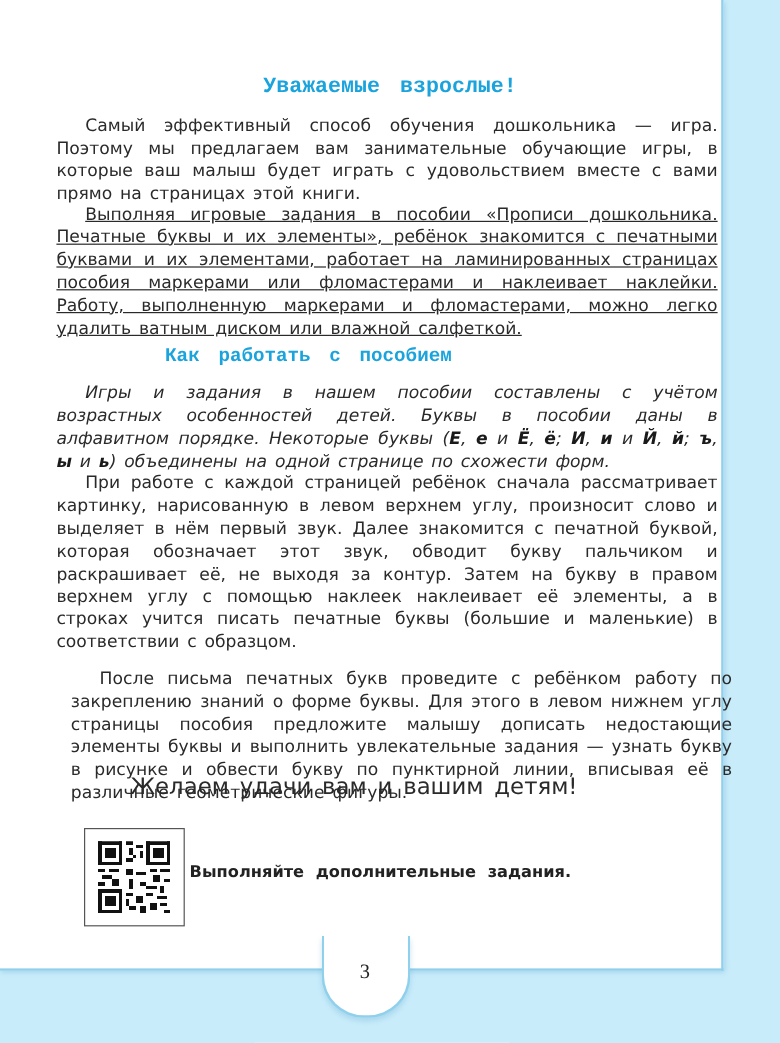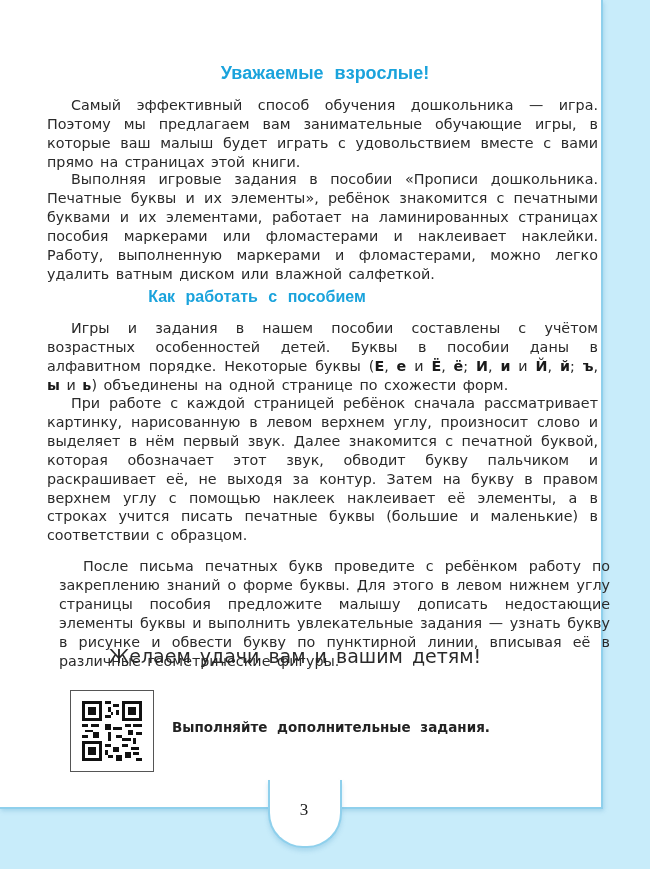--- a/index.html
+++ b/index.html
@@ -23,48 +23,48 @@
   }
   .pagenum-cover {
     position:absolute; left:270px; top:770px; width:68px; height:40px; background:#fff;
   }
   .pagenum {
     position:absolute; left:268px; top:800px; width:72px; text-align:center;
     font-family:"Liberation Serif", serif; font-size:17px; color:#222;
   }
   h1, h2 {
     position:absolute; left:0; width:650px; text-align:center; margin:0;
-    color:#1aa3dc; font-weight:bold; font-family:Liberation Sans, sans-serif;
+    color:#1aa3dc; font-weight:bold; font-family:Liberation Mono, monospace;
     word-spacing:6px;
   }
   h1 { top:63px; font-size:18px; left:0; width:650px; }
   h2 { top:288px; font-size:16px; left:0; width:514px; }
   .para {
     position:absolute; left:47px; width:551px;
     font-size:14.3px; line-height:18.9px; color:#2a2a2a;
     text-align:justify; text-indent:24px;
     word-spacing:2px;
   }
   .p1 { top:96px; }
-  .p2 { top:170px; }
-  .p3 { top:319px; }
+  .p2 { top:170px;text-decoration:underline; }
+  .p3 { top:319px;font-style:italic; }
   .p4 { top:394px; }
   .p5 { top:545px; }
   .wish {
     position:absolute; top:645px; left:0; width:590px; text-align:center;
     font-size:19px; color:#2a2a2a; word-spacing:3px;
   }
   .bold { font-weight:bold; color:#1a1a1a; }
   .qr-box {
     position:absolute; left:70px; top:690px; width:82px; height:80px;
     border:1px solid #555; background:#fff;
   }
   .qr-box svg { position:absolute; left:10px; top:10px; }
   .extra {
-    position:absolute; left:172px; top:719px;
+    position:absolute; left:158px; top:719px;
     font-size:13.5px; font-weight:bold; color:#222; word-spacing:5px;
   }
 </style>
 </head>
 <body>
 
 <div class="page"></div>
 <div class="pagenum-tab"></div>
 <div class="pagenum-cover"></div>
 <div class="pagenum">3</div>

